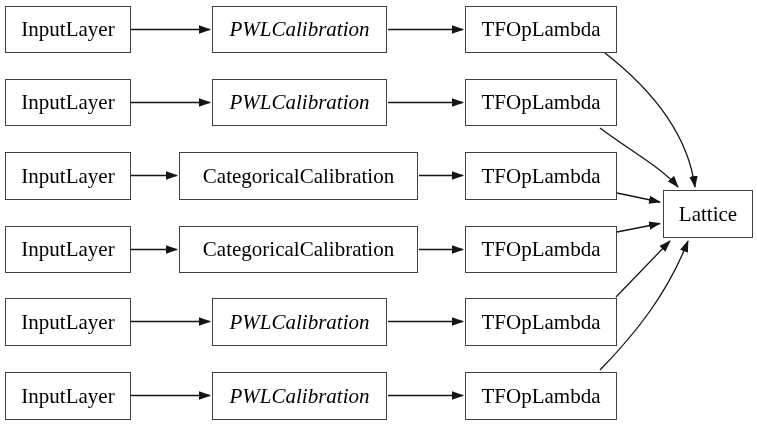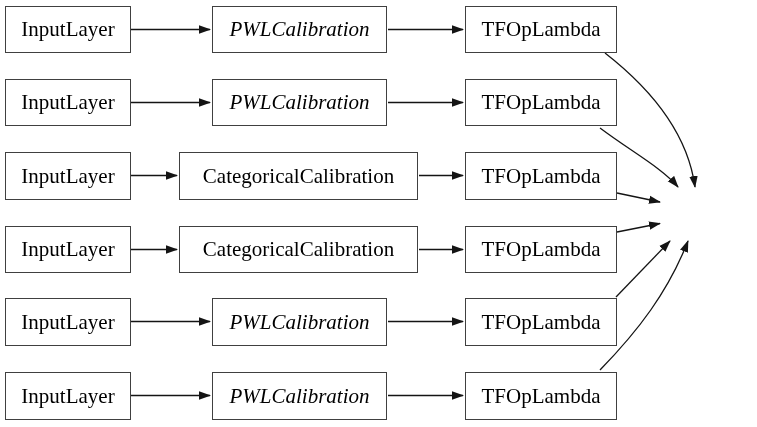--- a/index.html
+++ b/index.html
@@ -108,14 +108,15 @@
   <div class="node col-op row-4">TFOpLambda</div>
 
   <div class="node col-input row-5">InputLayer</div>
   <div class="node col-pwl row-5">PWLCalibration</div>
   <div class="node col-op row-5">TFOpLambda</div>
 
   <div class="node col-input row-6">InputLayer</div>
   <div class="node col-pwl row-6">PWLCalibration</div>
   <div class="node col-op row-6">TFOpLambda</div>
 
+  <div class="node lattice">Lattice</div>
 
 </div>
 
 </body></html>

